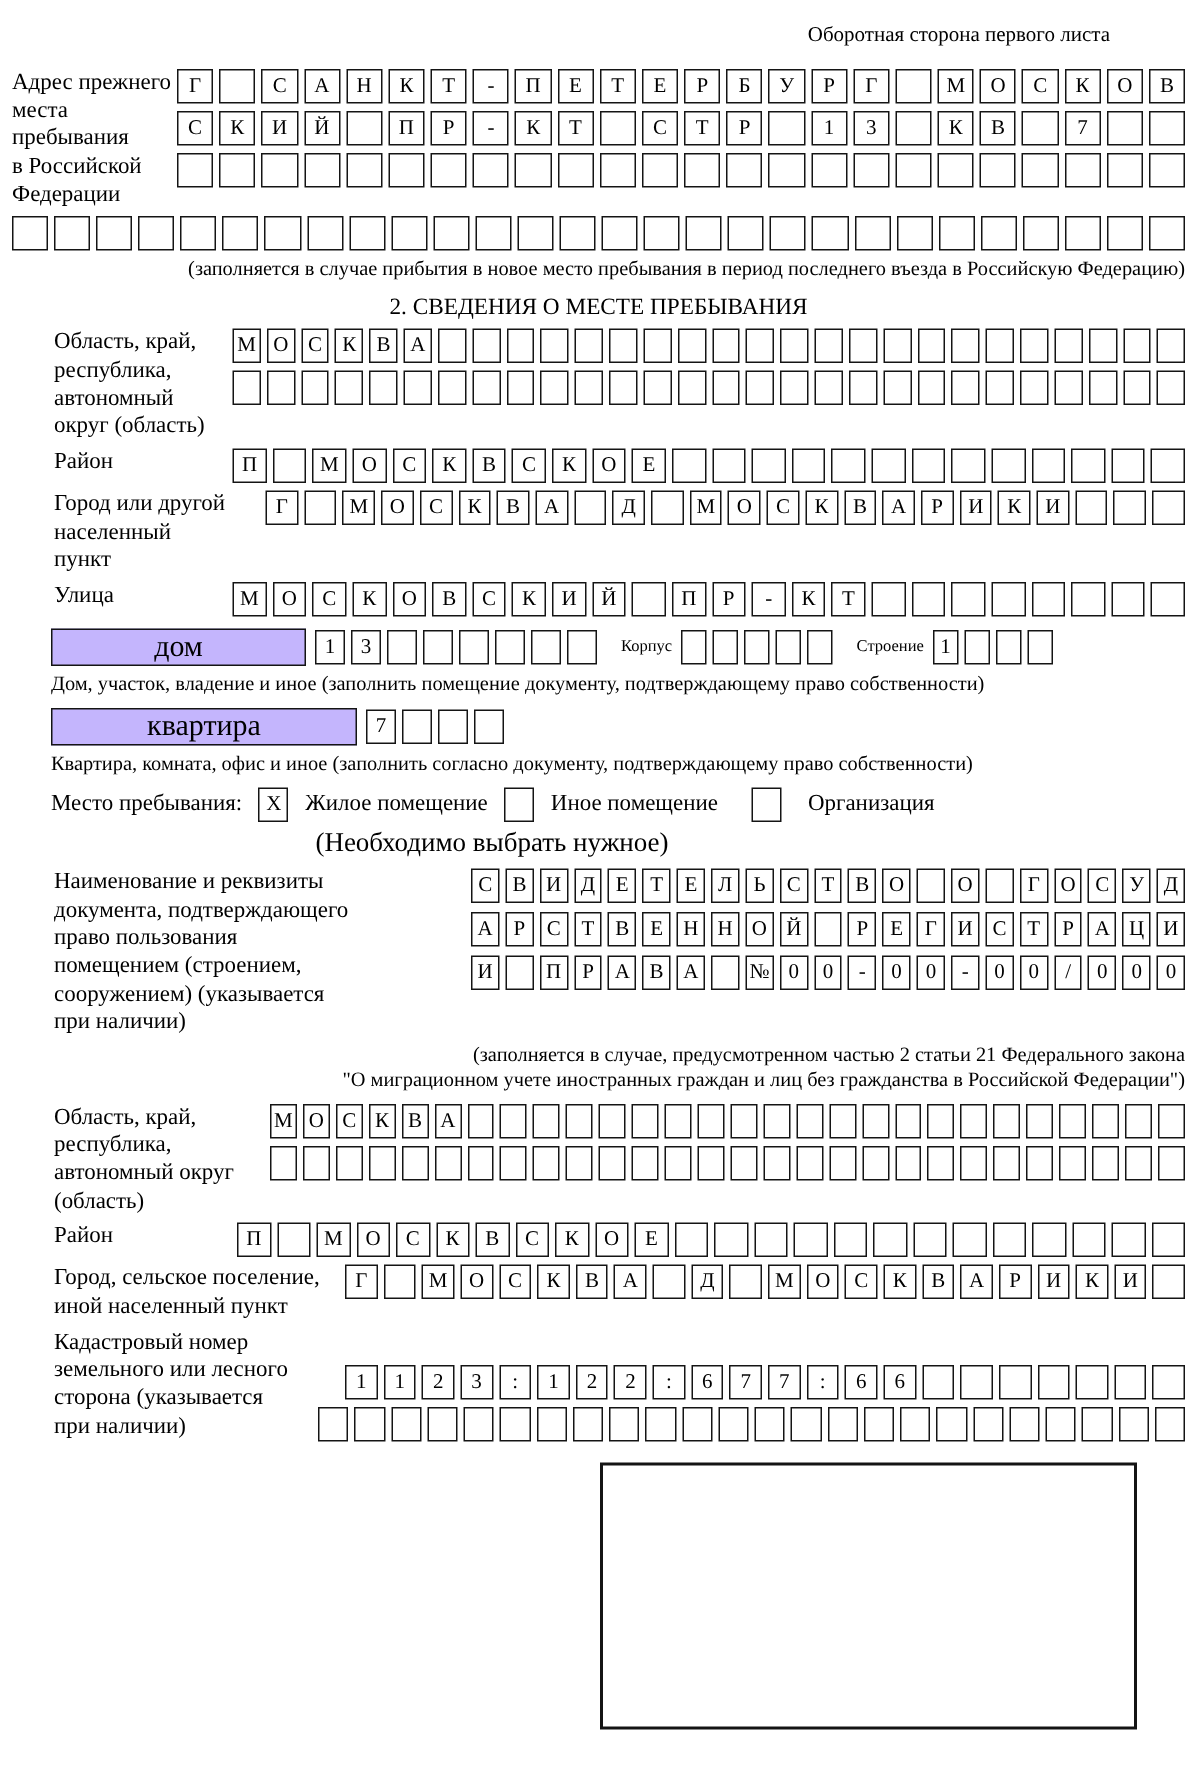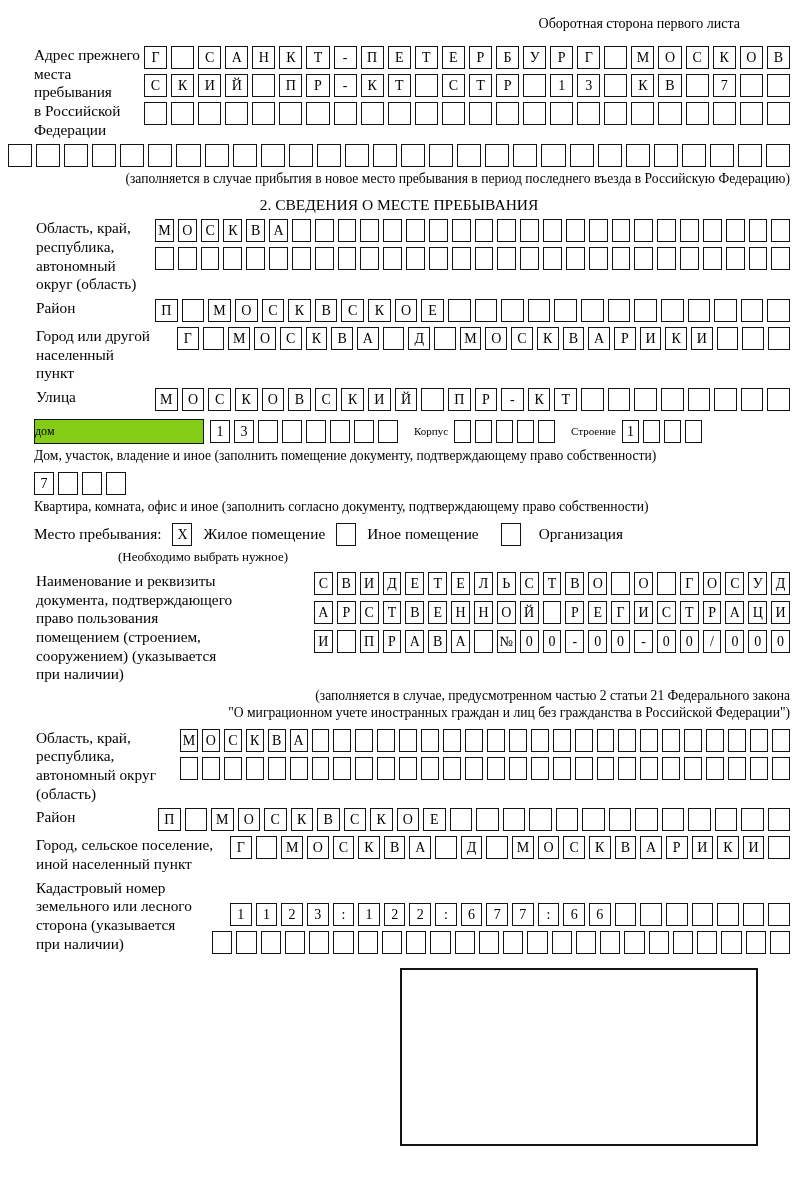--- a/index.html
+++ b/index.html
@@ -9,41 +9,41 @@
   .hdr-note{text-align:right;padding-right:50px;font-size:14px;}
 
   .lbl{font-size:15.3px;line-height:1.22;white-space:pre-line;}
   .frow{display:flex;align-items:flex-start;margin-top:5px;}
   .cellcol{flex:1;display:flex;flex-direction:column;gap:5px;min-width:0;}
   .cells{display:flex;gap:4px;flex:1;min-width:0;}
   .cell{flex:1;height:21px;border:1.7px solid #141414;font-size:14px;line-height:21px;
         text-align:center;overflow:hidden;background:#fff;min-width:0;}
   .cellsfix .cell{flex:none;}
 
-  .prev-lbl{width:110px;margin-left:26px;flex:none;}
+  .prev-lbl{width:110px;flex:none;}
   .fullrow{margin-top:5px;}
   .note{text-align:right;font-size:13.6px;margin-top:4px;white-space:pre-line;}
   .sec-title{text-align:center;font-weight:normal;font-size:15.5px;margin:9px 0 4px;}
 
   .s2-lbl{width:147px;margin-left:0;flex:none;padding-left:28px;box-sizing:border-box;}
   .indent22{margin-left:22px;}
 
   .house-row{display:flex;align-items:center;margin-left:26px;margin-top:8px;}
-  .widebox{border:1.7px solid #141414;height:23px;line-height:23px;
-           font-size:12px;flex:none;background:#84cc16;}
+  .widebox{border:1.7px solid #141414;height:23px;line-height:23px;text-align:center;
+           font-size:20px;flex:none;background:#c4b5fd;}
   .dom-box{width:168px;margin-right:6px;}
   .kv-box{width:202px;margin-right:6px;}
   .house-row .cell{width:18px;margin-right:4px;}
   .small .cell{width:15px;}
   .inline-lbl{font-size:11px;margin:0 6px 0 12px;flex:none;}
 
   .chk-row{display:flex;align-items:center;margin-left:26px;margin-top:8px;font-size:15.3px;}
   .chk{width:18px;height:21px;border:1.7px solid #141414;margin:0 11px;text-align:center;
        font-size:14px;line-height:21px;flex:none;}
-  .chk-note{width:420px;margin-left:110px;font-size:13px;margin-top:3px;}
+  .chk-note{width:420px;margin-left:110px;text-align:center;font-size:18px;margin-top:3px;}
 
   .doc-lbl{width:306px;flex:none;padding-left:28px;box-sizing:border-box;}
   .doc-col{gap:6px;}
 
   .act-reg-lbl{width:172px;flex:none;padding-left:28px;box-sizing:border-box;}
   .act-dis-lbl{width:150px;flex:none;padding-left:28px;box-sizing:border-box;}
   .act-city-lbl{width:222px;flex:none;padding-left:28px;box-sizing:border-box;}
   .cad-row2{margin-left:-18px;}
 
   .stamp-wrap{width:382px;margin-left:380px;margin-top:14px;}
@@ -360,20 +360,21 @@
     <div class="cells small" style="flex:none;gap:0;">
         <div class="cell">1</div>
         <div class="cell"></div>
         <div class="cell"></div>
         <div class="cell"></div>
       </div>
   </div>
   <div class="note" style="text-align:left;margin-left:26px;">Дом, участок, владение и иное (заполнить помещение документу, подтверждающему право собственности)</div>
 
   <div class="house-row cellsfix">
+    <div class="widebox kv-box">квартира</div>
     <div class="cells" style="flex:none;gap:0;">
         <div class="cell">7</div>
         <div class="cell"></div>
         <div class="cell"></div>
         <div class="cell"></div>
       </div>
   </div>
   <div class="note" style="text-align:left;margin-left:26px;">Квартира, комната, офис и иное (заполнить согласно документу, подтверждающему право собственности)</div>
 
   <div class="chk-row">

